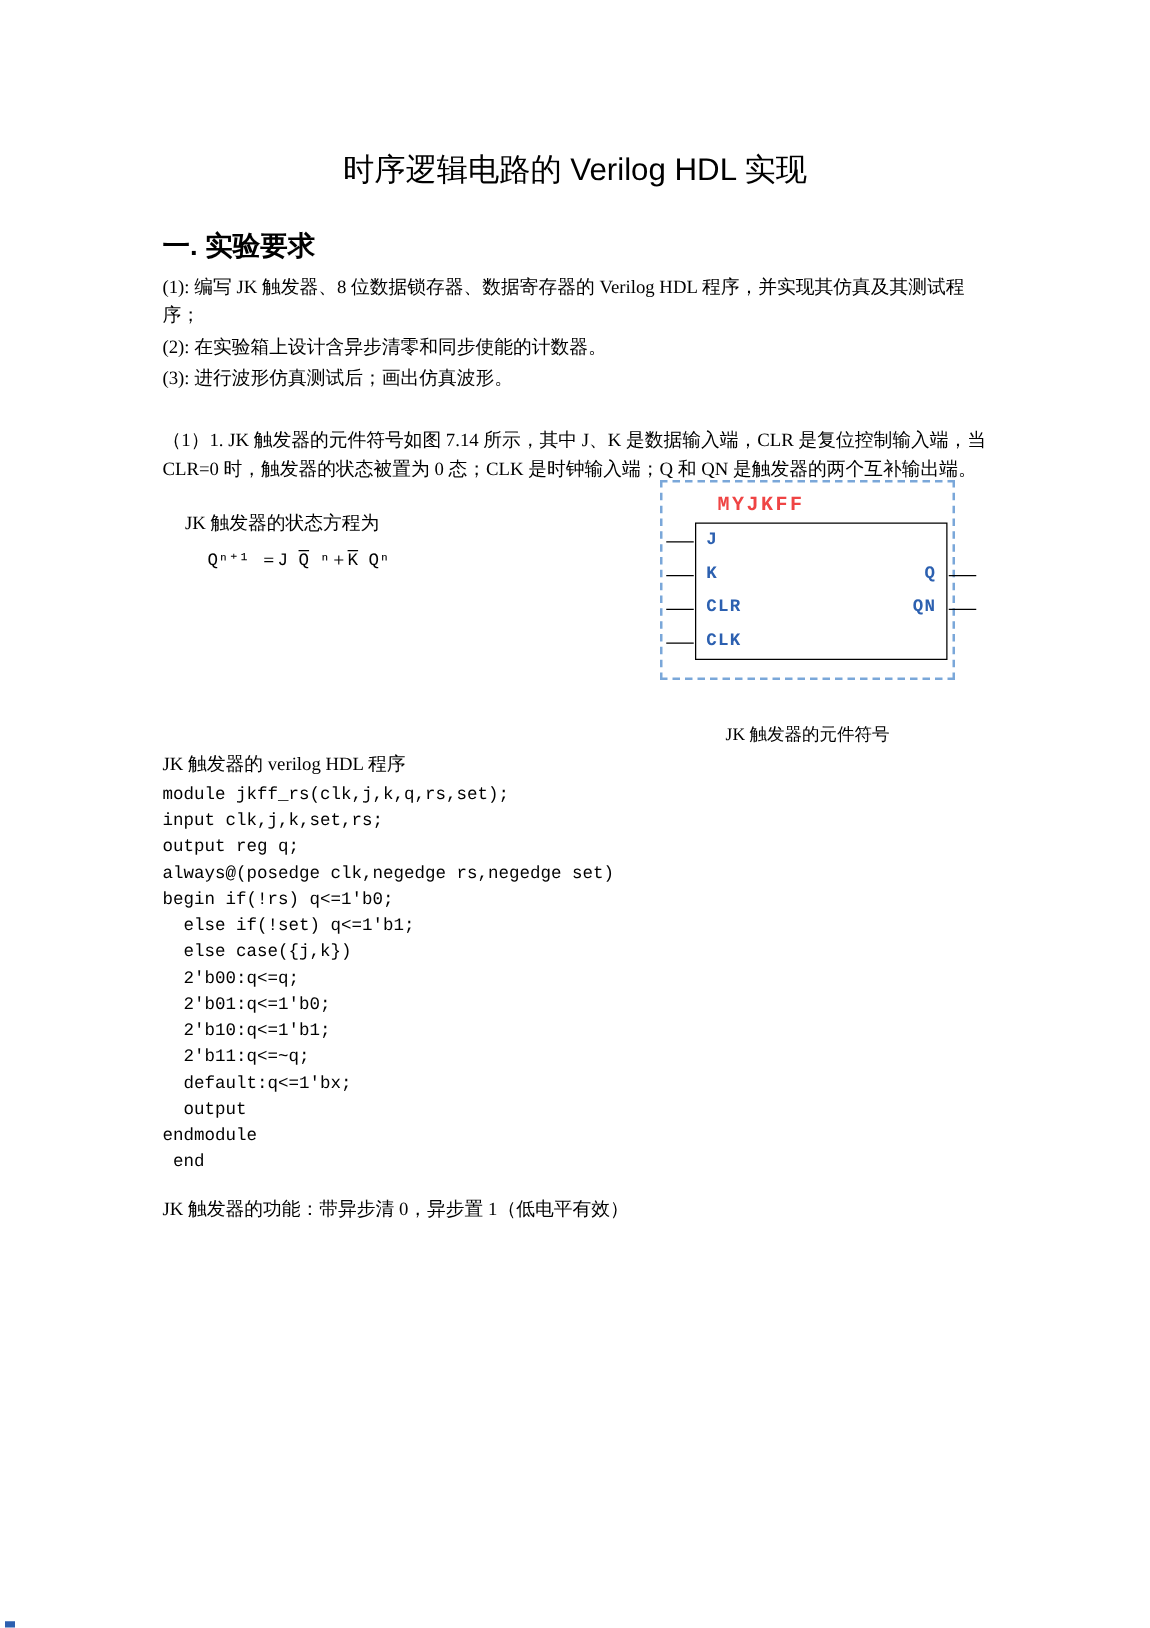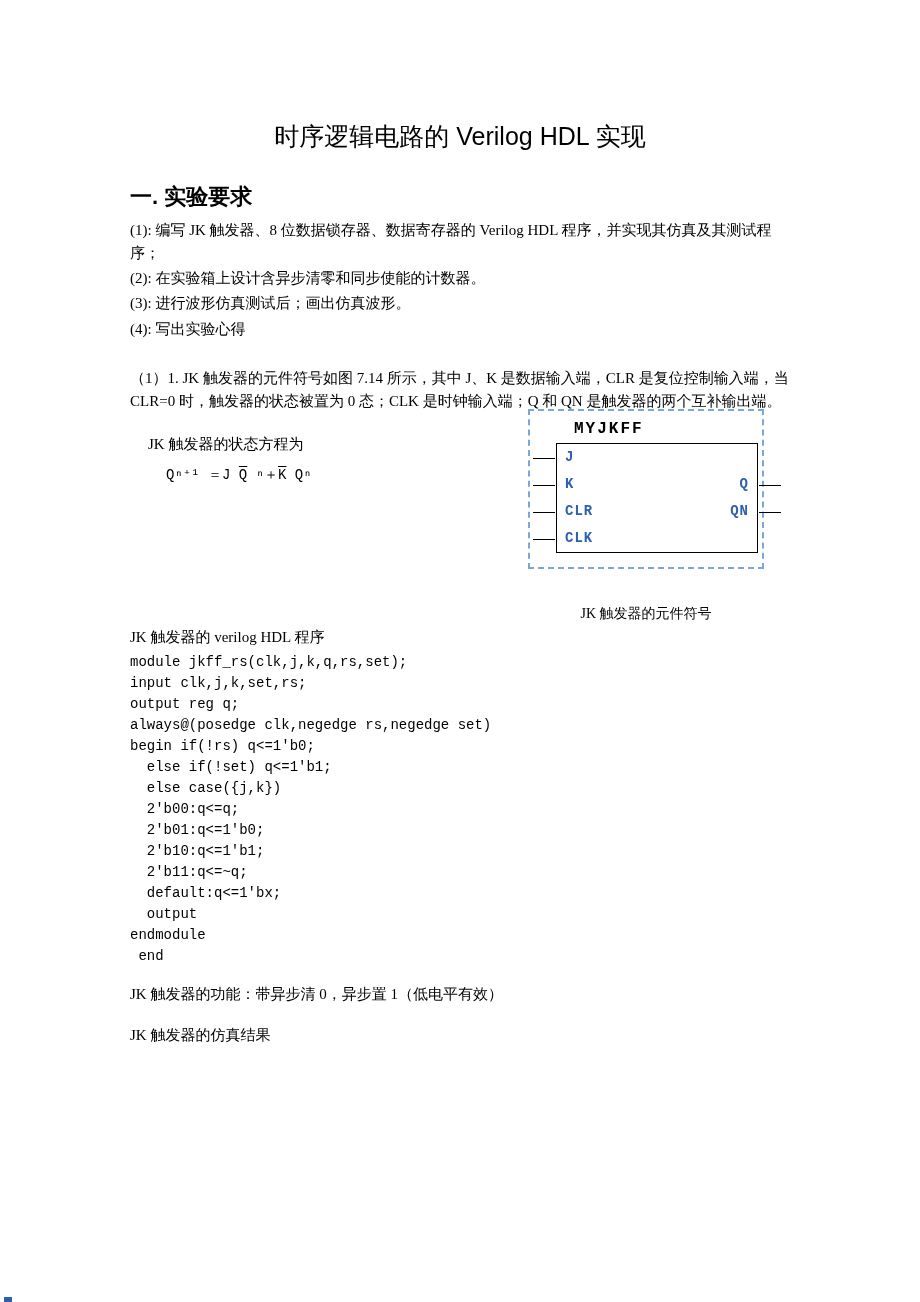--- a/index.html
+++ b/index.html
@@ -66,21 +66,21 @@
   .col-right { flex: 1 1 45%; text-align: center; }
   .sym-box {
     border: 2px dashed #7aa7d9;
     display: inline-block;
     padding: 4px 4px 14px 4px;
     margin-top: -6px;
   }
   .sym-title {
     font-family: "Courier New", monospace;
     font-weight: bold;
-    color: #000000;
+    color: #ef4444;
     font-size: 16px;
     letter-spacing: 2px;
     padding: 2px 0 2px 40px;
     text-align: left;
   }
   .sym-inner {
     border: 1.5px solid #000;
     width: 200px;
     position: relative;
     margin-left: 22px;
@@ -132,21 +132,20 @@
 <body>
 
 <div class="page">
 
   <div class="title">时序逻辑电路的 Verilog HDL 实现</div>
 
   <div class="h2">一. 实验要求</div>
   <div class="para">(1): 编写 JK 触发器、8 位数据锁存器、数据寄存器的 Verilog HDL 程序，并实现其仿真及其测试程序；</div>
   <div class="para">(2): 在实验箱上设计含异步清零和同步使能的计数器。</div>
   <div class="para">(3): 进行波形仿真测试后；画出仿真波形。</div>
-  <div class="para">(4): 写出实验心得</div>
 
   <div style="height:22px"></div>
 
   <div class="para">（1）1. JK 触发器的元件符号如图 7.14 所示，其中 J、K 是数据输入端，CLR 是复位控制输入端，当 CLR=0 时，触发器的状态被置为 0 态；CLK 是时钟输入端；Q 和 QN 是触发器的两个互补输出端。</div>
 
   <div class="two-col">
     <div class="col-left">
       <div class="eq-block">
         <div class="para">JK 触发器的状态方程为</div>
         <div class="eq-line">
@@ -199,15 +198,14 @@
     <div class="line">endmodule</div>
     <div class="line"> end</div>
   </div>
 
   <div style="height:14px"></div>
   <div class="para">
     <span class="section-head">JK 触发器的功能：</span><span>带异步清 0，异步置 1（低电平有效）</span>
   </div>
 
   <div style="height:14px"></div>
-  <div class="para section-head">JK 触发器的仿真结果</div>
 
 </div>
 
 </body></html>

